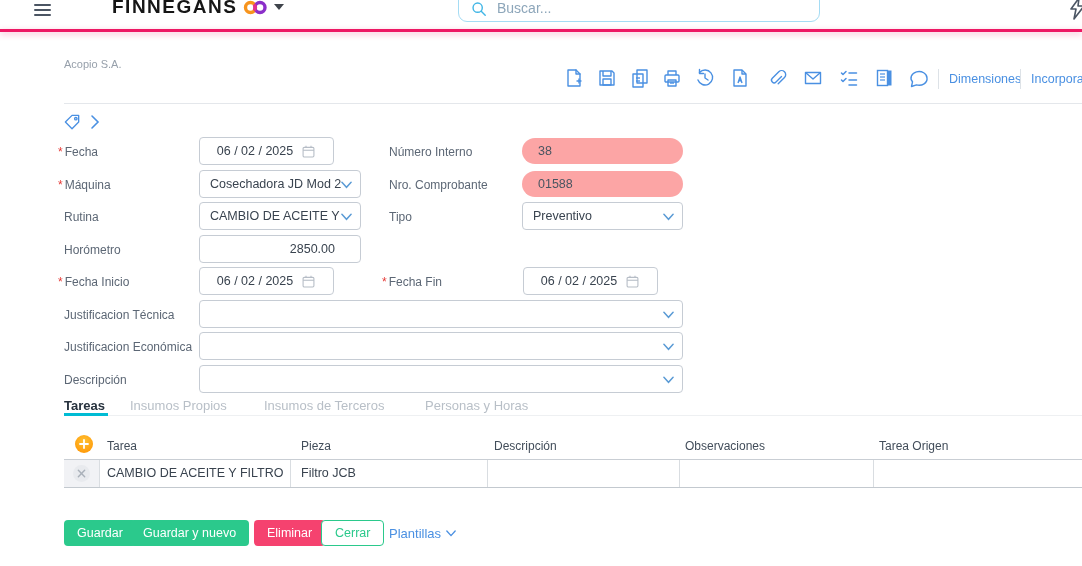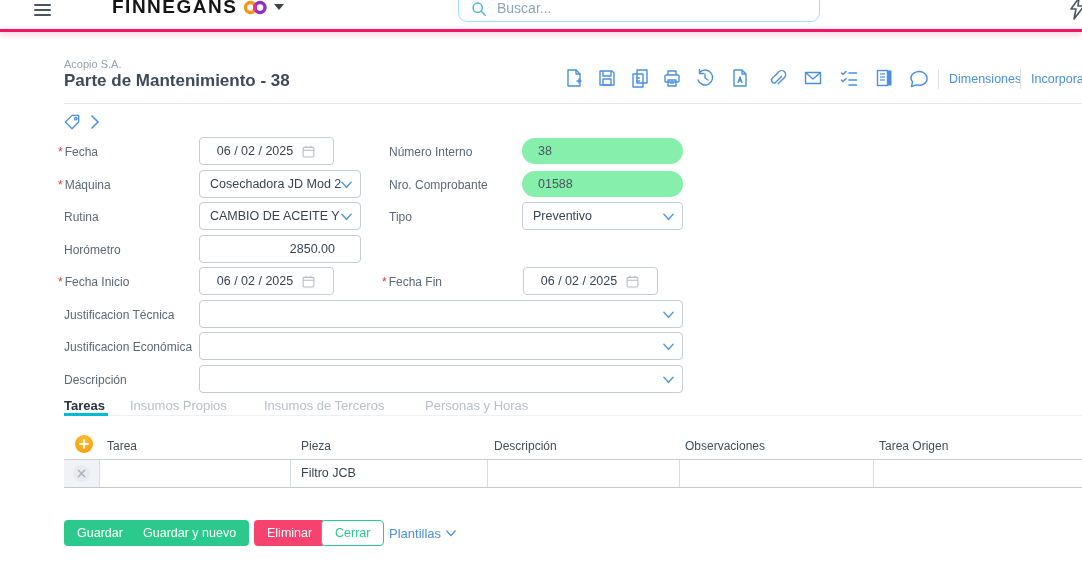--- a/index.html
+++ b/index.html
@@ -36,21 +36,21 @@
 
   
   .lbl{ position:absolute; font-size:12px; color:#5c6775; white-space:nowrap; }
   .star{ color:#e53935; margin-right:2px; font-size:12px; }
   .box{ position:absolute; height:28px; border:1px solid #c6ccd4; border-radius:4px; background:#fff;
         font-size:12.5px; color:#39434f; display:flex; align-items:center; cursor:pointer;text-align:right;}
   .datebox{ justify-content:center; gap:8px; }
   .selectbox{ padding:0 26px 0 10px; white-space:nowrap; overflow:hidden; }
   .selectbox .chev{ position:absolute; right:8px; top:10px; }
   .numbox{ justify-content:flex-end; padding-right:25px; }
-  .pill{ position:absolute; height:26px; background:#86efac; border-radius:13px; padding:0 16px;
+  .pill{ position:absolute; height:26px; background:#fca5a5; border-radius:13px; padding:0 16px;
          display:flex; align-items:center; font-size:12.5px; color:#4a5561; }
 
   
   .tab{ position:absolute; top:398px; font-size:13px; cursor:pointer; white-space:nowrap; }
   .tab.active{ color:#27323e; font-weight:700; }
   .tab.inactive{ color:#b8bfc7; }
   .tab-underline{ position:absolute; left:64px; top:413px; width:44px; height:3px; background:#00bcd4; }
   .tab-baseline{ position:absolute; left:64px; top:415px; width:1018px; height:1px; background:#eef0f2; }
 
   
@@ -106,21 +106,20 @@
       </svg>
       <input type="text" placeholder="Buscar..." style="">
     </div>
     <svg class="flash" width="22" height="24" viewBox="0 0 22 24">
       <path d="M13 1 L5 12 h5 L8 22 L18 9 h-6 z" fill="none" stroke="#4b5563" stroke-width="1.6" stroke-linejoin="round"></path>
     </svg>
   </div>
   <div class="accentline"></div>
 
   <div class="company">Acopio S.A.</div>
-  <div class="title">Parte de Mantenimiento - 38</div>
 
   <button class="tool-btn" style="left:563px">
     <svg width="20" height="20" viewBox="0 0 20 20" fill="none" stroke="#4a90e2" stroke-width="1.4" stroke-linecap="round" stroke-linejoin="round">
       <path d="M4 2 h8 l4 4 v12 H4 z"></path>
         <path d="M12 2 v4 h4"></path>
         <line x1="13" y1="13" x2="17" y2="13"></line>
         <line x1="15" y1="11" x2="15" y2="15"></line>
     </svg>
   </button>
   <button class="tool-btn" style="left:596px">
@@ -337,20 +336,21 @@
     <svg width="9" height="9" viewBox="0 0 10 10" stroke="#a9b0b9" stroke-width="1.6" stroke-linecap="round">
       <line x1="1.5" y1="1.5" x2="8.5" y2="8.5"></line>
         <line x1="8.5" y1="1.5" x2="1.5" y2="8.5"></line>
     </svg>
   </button>
   <div class="vline" style="left:99px"></div>
   <div class="vline" style="left:290px"></div>
   <div class="vline" style="left:487px"></div>
   <div class="vline" style="left:679px"></div>
   <div class="vline" style="left:873px"></div>
+  <div class="td" style="left:107px">CAMBIO DE ACEITE Y FILTRO</div>
   <div class="td" style="left:301px">Filtro JCB</div>
   <div class="td" style="left:494px"></div>
   <div class="td" style="left:685px"></div>
   <div class="td" style="left:879px"></div>
   <div class="row-border"></div>
 
   <button class="btn btn-green" style="left:64px">Guardar</button>
   <button class="btn btn-green" style="left:130px">Guardar y nuevo</button>
   <button class="btn btn-red" style="left:254px">Eliminar</button>
   <button class="btn btn-outline" style="left:321px">Cerrar</button>

